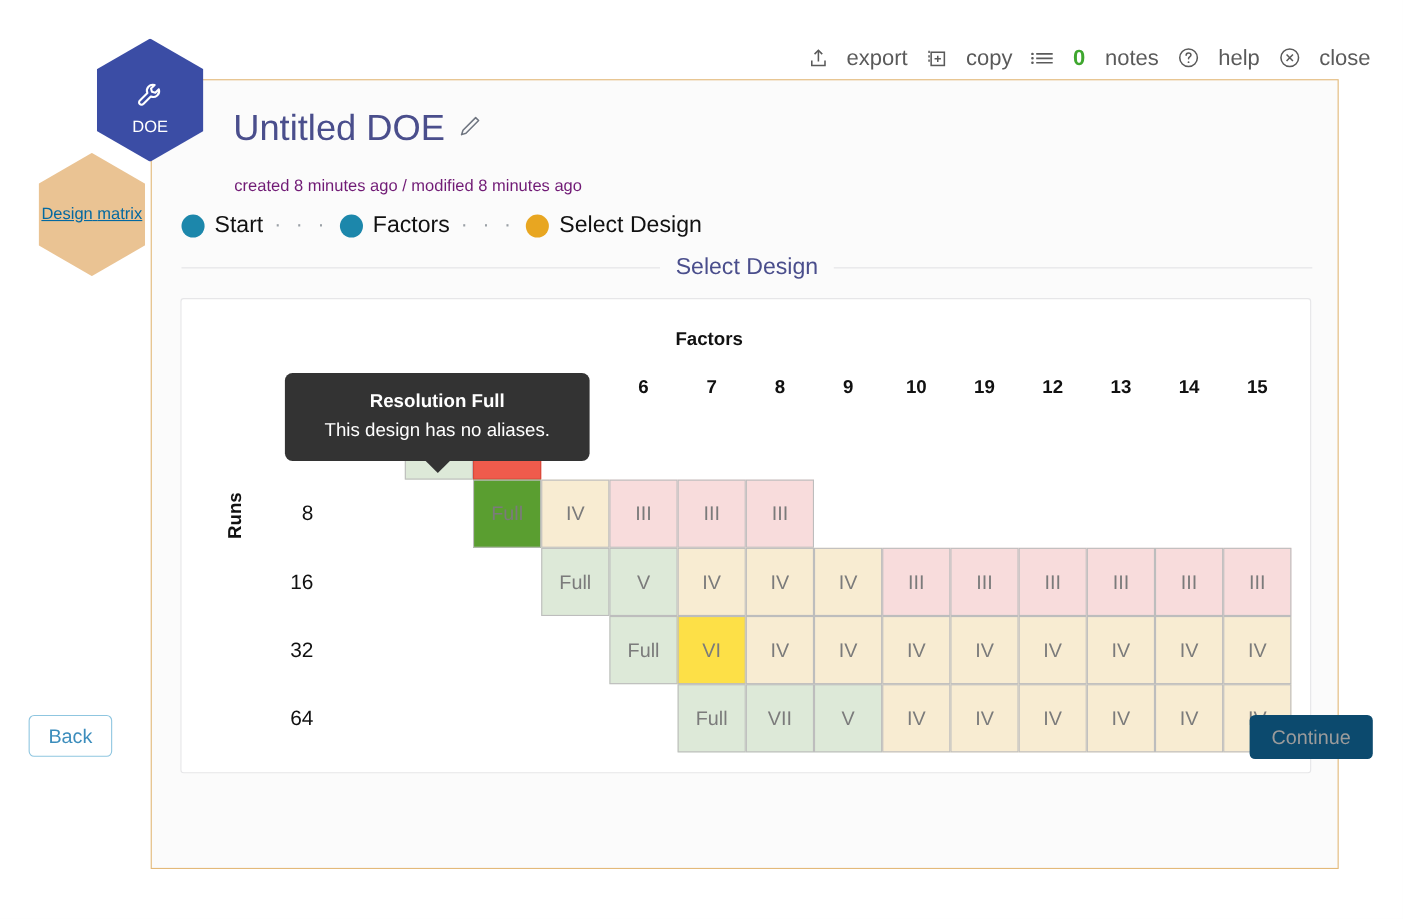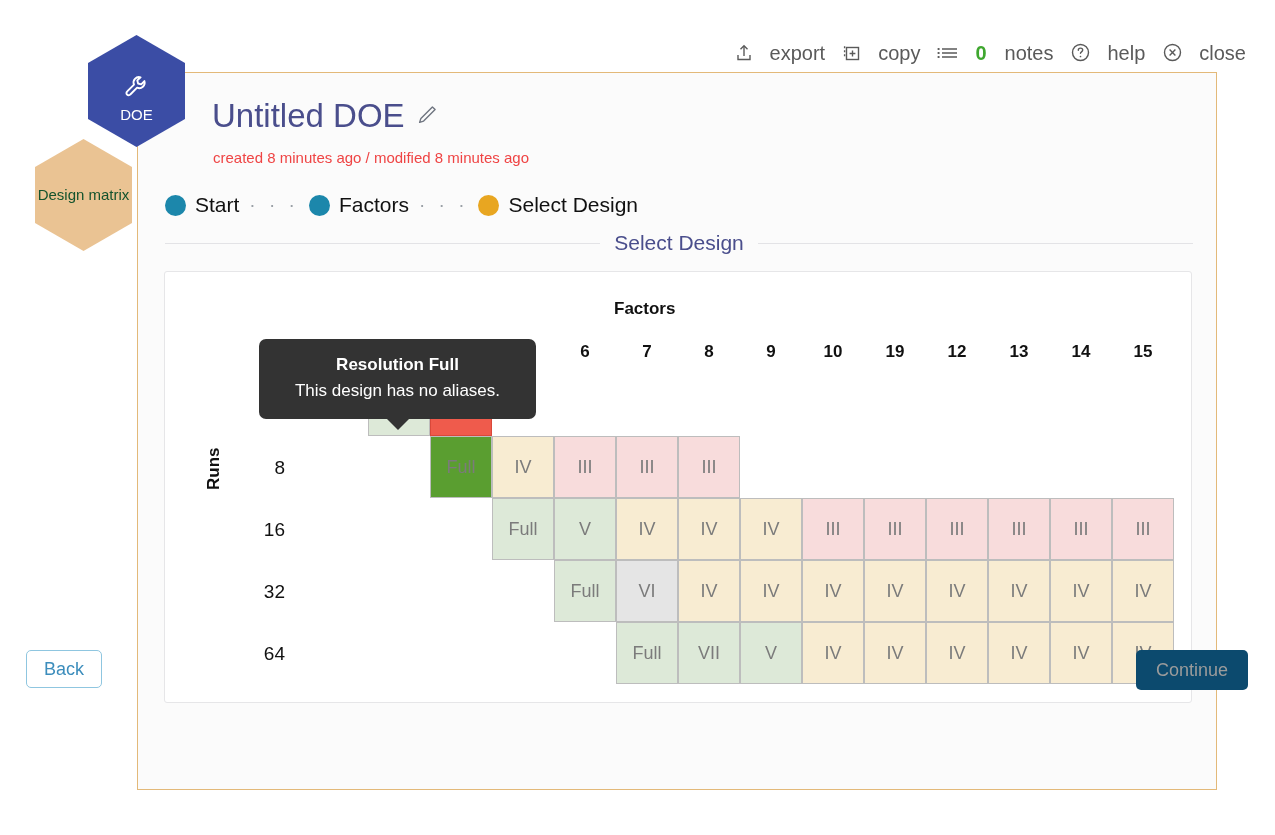--- a/index.html
+++ b/index.html
@@ -61,23 +61,24 @@
     font-size: 15px;
   }
   .hex-doe .wrench { margin-bottom: 2px; }
   .hex-dm {
     left: 35px; top: 139px;
     width: 97px; height: 112px;
     background: #eac393;
     z-index: 5;
   }
   .hex-dm .hex-inner {
-    color: #14532d;
+    color: #0369a1;
     font-size: 15px;
     line-height: 1.15;
+    text-decoration: underline;
   }
 
   
   .panel {
     position: absolute;
     left: 137px; top: 72px;
     width: 1080px; height: 718px;
     background: #fbfbfb;
     border: 1px solid #e3b979;
     box-sizing: border-box;
@@ -90,23 +91,23 @@
     color: #4a4e8c;
     display: flex;
     align-items: center;
     gap: 10px;
     font-weight: 400;
   }
   .pencil { display: block; }
 
   .doc-sub {
     position: absolute;
-    left: 75px; top: 76px;
+    left: 75px; top: 88px;
     font-size: 15px;
-    color: #ef4444;
+    color: #701a75;
   }
 
   
   .steps {
     position: absolute;
     left: 27px; top: 120px;
     display: flex;
     align-items: center;
     font-size: 21px;
     color: #111111;
@@ -399,21 +400,21 @@
         <div class="cell" style="left: 616px; top: 498px; background: rgb(248, 236, 210);">IV</div>
         <div class="cell" style="left: 678px; top: 498px; background: rgb(248, 236, 210);">IV</div>
         <div class="cell" style="left: 740px; top: 498px; background: rgb(248, 236, 210);">IV</div>
         <div class="cell" style="left: 802px; top: 498px; background: rgb(248, 220, 220);">III</div>
         <div class="cell" style="left: 864px; top: 498px; background: rgb(248, 220, 220);">III</div>
         <div class="cell" style="left: 926px; top: 498px; background: rgb(248, 220, 220);">III</div>
         <div class="cell" style="left: 988px; top: 498px; background: rgb(248, 220, 220);">III</div>
         <div class="cell" style="left: 1050px; top: 498px; background: rgb(248, 220, 220);">III</div>
         <div class="cell" style="left: 1112px; top: 498px; background: rgb(248, 220, 220);">III</div>
         <div class="cell" style="left: 554px; top: 560px; background: rgb(221, 233, 216);">Full</div>
-        <div class="cell" style="left: 616px; top: 560px; background: #e5e5e5;">VI</div>
+        <div class="cell" style="left: 616px; top: 560px; background: #fde047;">VI</div>
         <div class="cell" style="left: 678px; top: 560px; background: rgb(248, 236, 210);">IV</div>
         <div class="cell" style="left: 740px; top: 560px; background: rgb(248, 236, 210);">IV</div>
         <div class="cell" style="left: 802px; top: 560px; background: rgb(248, 236, 210);">IV</div>
         <div class="cell" style="left: 864px; top: 560px; background: rgb(248, 236, 210);">IV</div>
         <div class="cell" style="left: 926px; top: 560px; background: rgb(248, 236, 210);">IV</div>
         <div class="cell" style="left: 988px; top: 560px; background: rgb(248, 236, 210);">IV</div>
         <div class="cell" style="left: 1050px; top: 560px; background: rgb(248, 236, 210);">IV</div>
         <div class="cell" style="left: 1112px; top: 560px; background: rgb(248, 236, 210);">IV</div>
         <div class="cell" style="left: 616px; top: 622px; background: rgb(221, 233, 216);">Full</div>
         <div class="cell" style="left: 678px; top: 622px; background: rgb(221, 233, 216);">VII</div>

